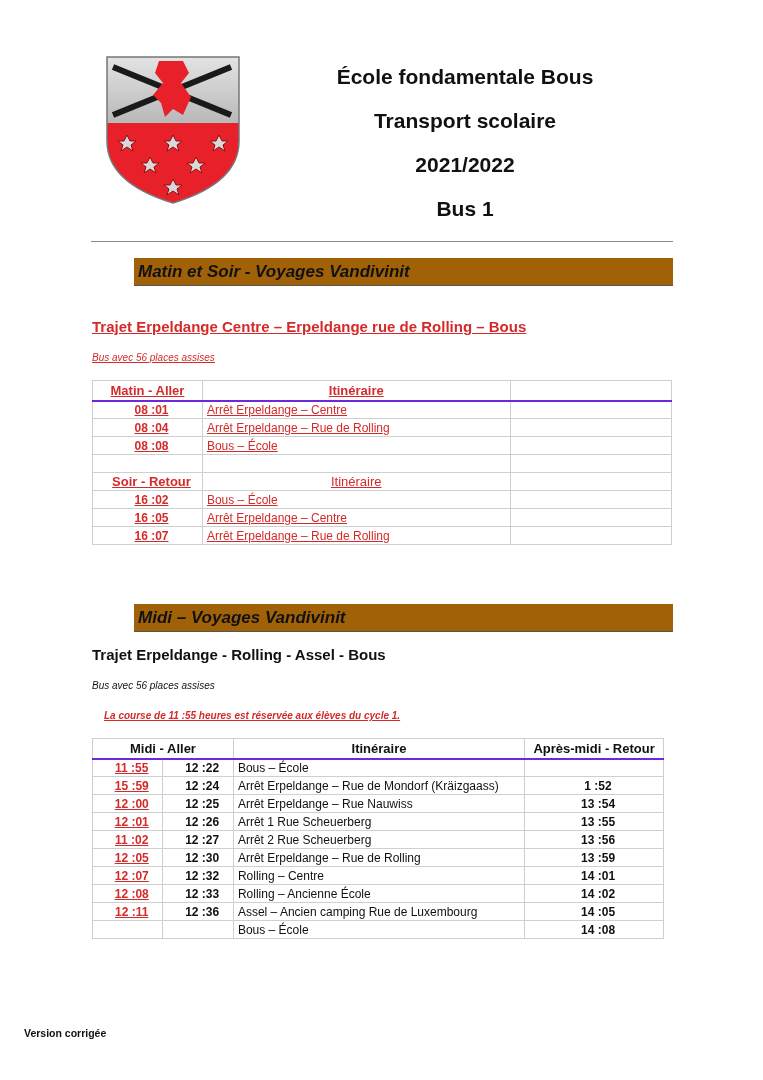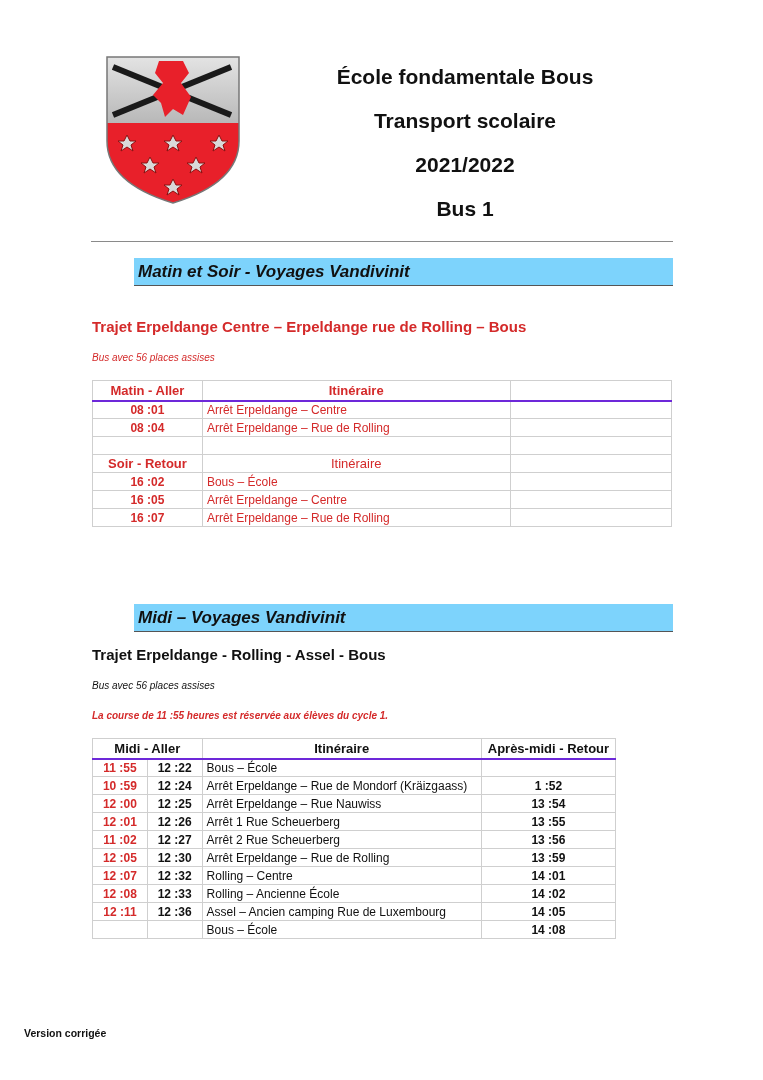--- a/index.html
+++ b/index.html
@@ -6,36 +6,36 @@
   html, body { width: 763px; height: 1080px; background: #ffffff; overflow: hidden; }
   body { position: relative; font-family: "Liberation Sans", "DejaVu Sans", sans-serif; color: #111; }
 
   .crest { position: absolute; left: 103px; top: 53px; width: 140px; height: 152px; }
 
   .title-block { position: absolute; left: 310px; top: 55px; width: 310px; text-align: center; }
   .title-line { font-weight: bold; font-size: 21px; line-height: 44px; color: #111; }
 
   .top-rule { position: absolute; left: 91px; top: 241px; width: 582px; height: 1px; background: #8a8a8a; }
 
-  .section-bar { position: absolute; left: 134px; width: 539px; height: 28px; background: #7dd3fc;
+  .section-bar { position: absolute; left: 134px; width: 539px; height: 28px; background: #a16207;
                  border-bottom: 1px solid #555; padding-left: 4px; }
   .section-bar span { font-style: italic; font-weight: bold; font-size: 17px; line-height: 28px; color: #111; }
 
   .route-title { position: absolute; left: 92px; font-weight: bold; font-size: 15px; }
   .note { position: absolute; left: 92px; font-style: italic; font-size: 10px; }
 
   table { position: absolute; border-collapse: collapse; font-size: 12px; }
   td, th { border: 1px solid #cfcfcf; height: 18px; padding: 0 4px; font-weight: normal; white-space: nowrap; }
   .hdr td, .hdr th { border-bottom: 2px solid #6d28d9; font-weight: bold; font-size: 13px; height: 20px; }
-  .red { color: #d42a2a; }
-  .bold { font-weight: bold; }
+  .red { color: #d42a2a; text-decoration: underline; }
+  .bold { font-weight: bold; padding-left: 12px; }
   .center { text-align: center; }
 
   #t1 { left: 92px; top: 380px; width: 580px; }
-  #t2 { left: 92px; top: 738px; width: 524px; border-radius: 7px; }
+  #t2 { left: 92px; top: 738px; width: 572px; border-radius: 7px; }
 
   .footer { position: absolute; left: 24px; top: 1027px; font-weight: bold; font-size: 10.5px; }
 </style>
 </head>
 <body>
 
 <svg class="crest" viewBox="0 0 140 152">
   <defs>
     <clipPath id="shield">
         <path d="M4 4 H136 V88 Q136 130 70 150 Q4 130 4 88 Z"></path>
@@ -94,20 +94,25 @@
     <td class="red bold center">08 :01</td>
     <td class="red">Arrêt Erpeldange – Centre</td>
     <td></td>
   </tr>
   <tr>
     <td class="red bold center">08 :04</td>
     <td class="red">Arrêt Erpeldange – Rue de Rolling</td>
     <td></td>
   </tr>
   <tr>
+    <td class="red bold center">08 :08</td>
+    <td class="red">Bous – École</td>
+    <td></td>
+  </tr>
+  <tr>
     <td></td>
         <td></td>
         <td></td>
   </tr>
   <tr>
     <td class="red bold center" style="font-size:13px;">Soir - Retour</td>
     <td class="red center" style="font-size:13px;">Itinéraire</td>
     <td></td>
   </tr>
   <tr>
@@ -150,21 +155,21 @@
   </tr>
   </tbody>
     <tbody id="t2-body">
       <tr>
         <td class="red bold center">11 :55</td>
         <td class="bold center">12 :22</td>
         <td>Bous – École</td>
         <td class="bold center"></td>
       </tr>
       <tr>
-        <td class="red bold center">10 :59</td>
+        <td class="red bold center">15 :59</td>
         <td class="bold center">12 :24</td>
         <td>Arrêt Erpeldange – Rue de Mondorf (Kräizgaass)</td>
         <td class="bold center">1 :52</td>
       </tr>
       <tr>
         <td class="red bold center">12 :00</td>
         <td class="bold center">12 :25</td>
         <td>Arrêt Erpeldange – Rue Nauwiss</td>
         <td class="bold center">13 :54</td>
       </tr>

